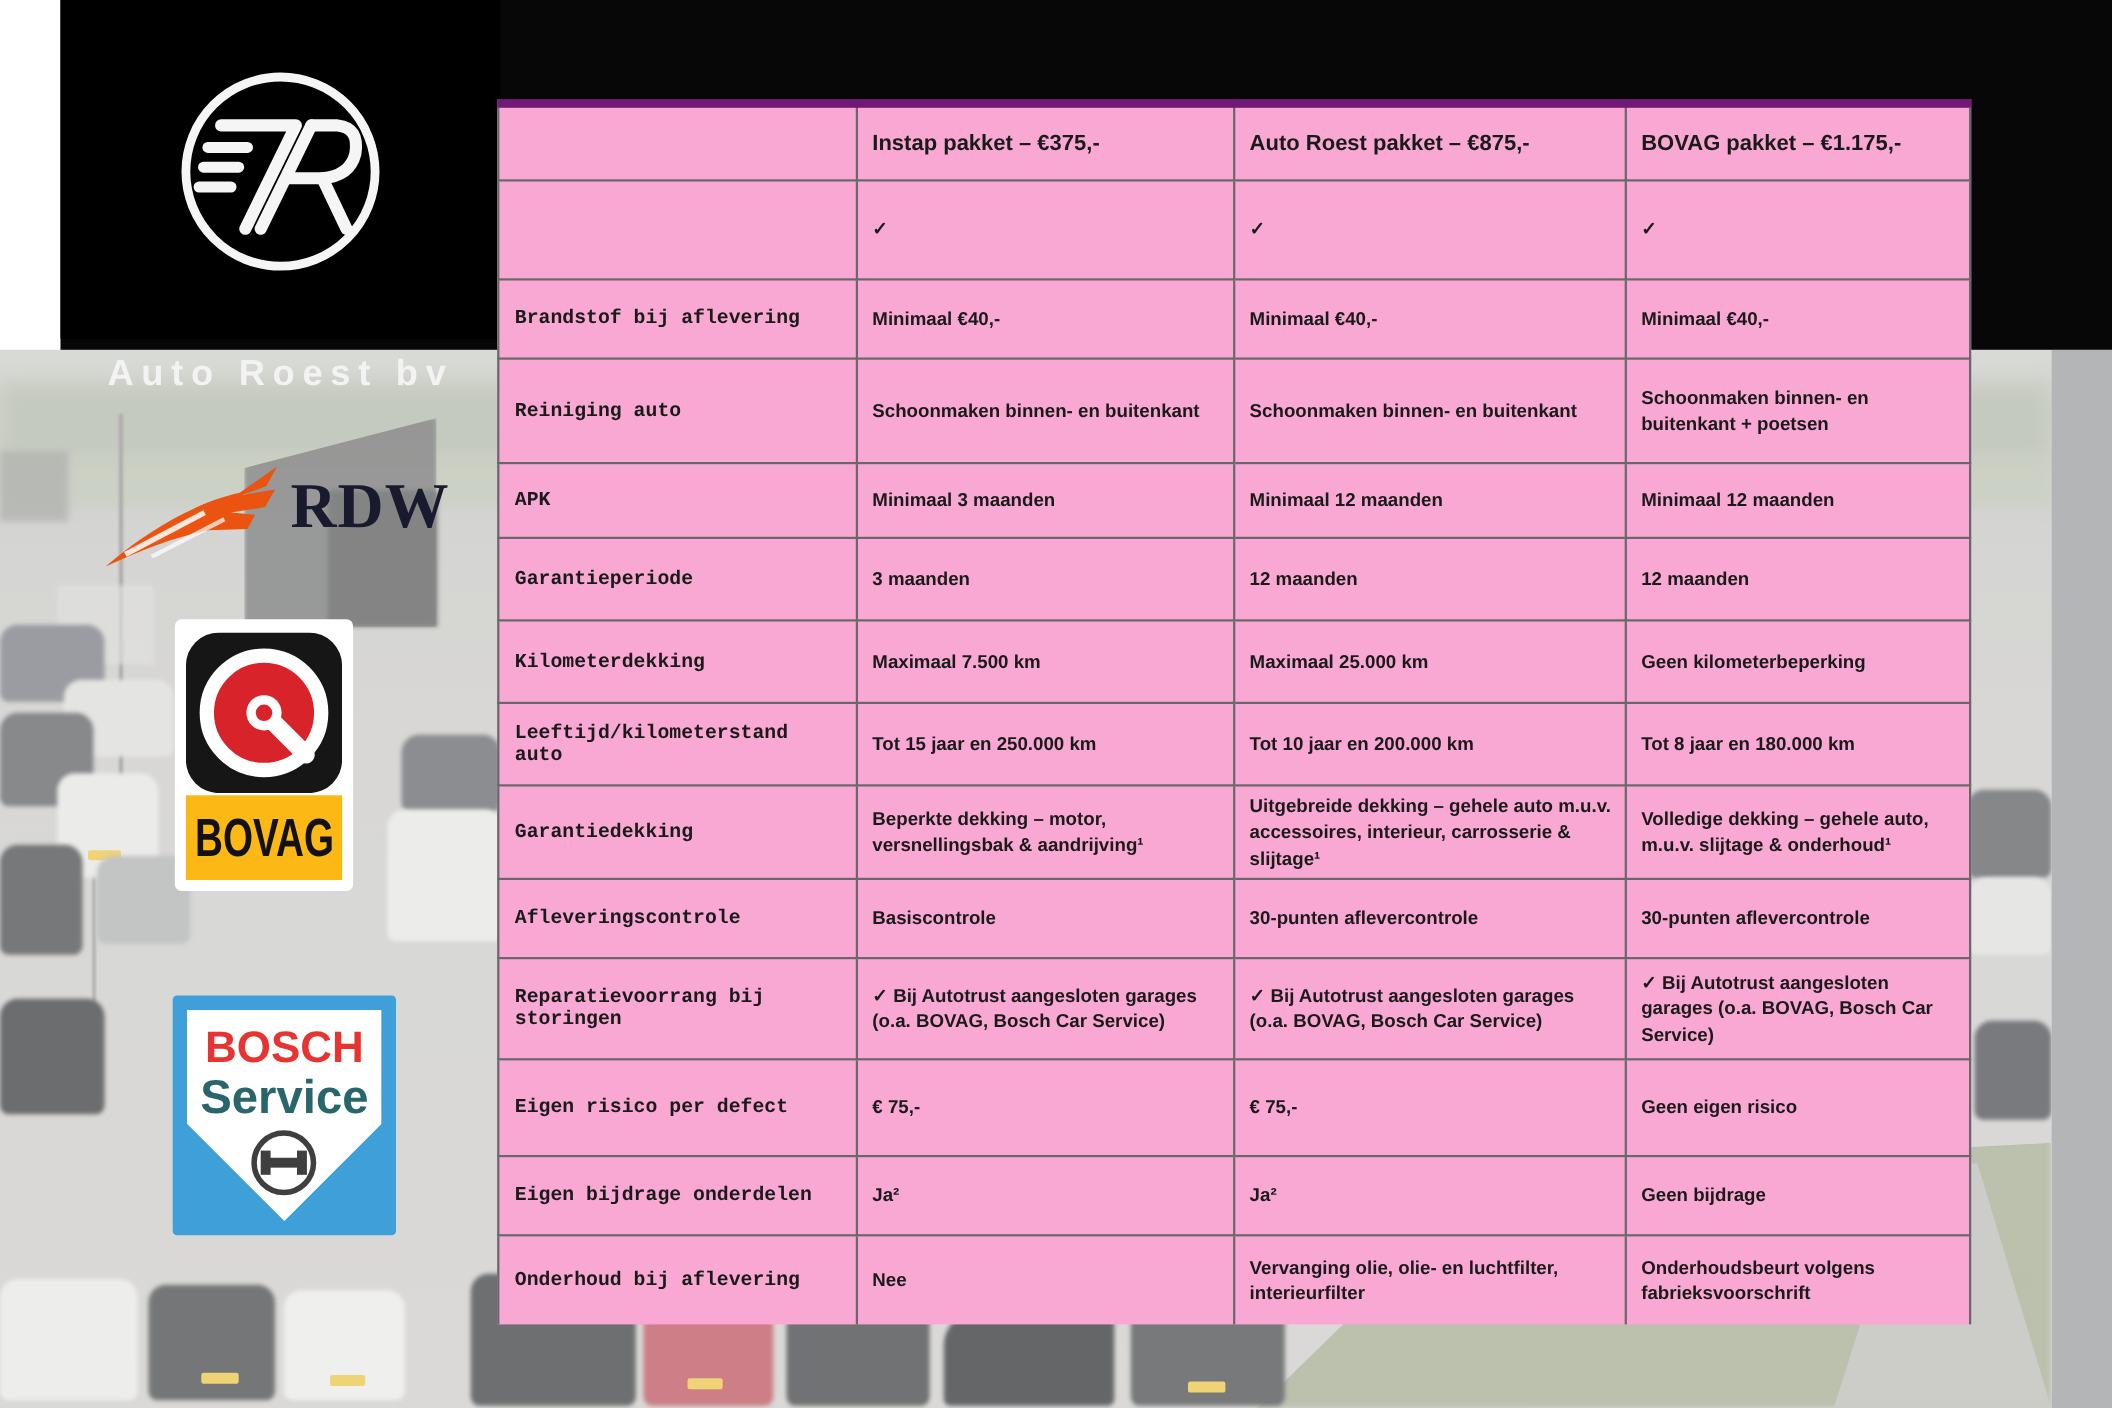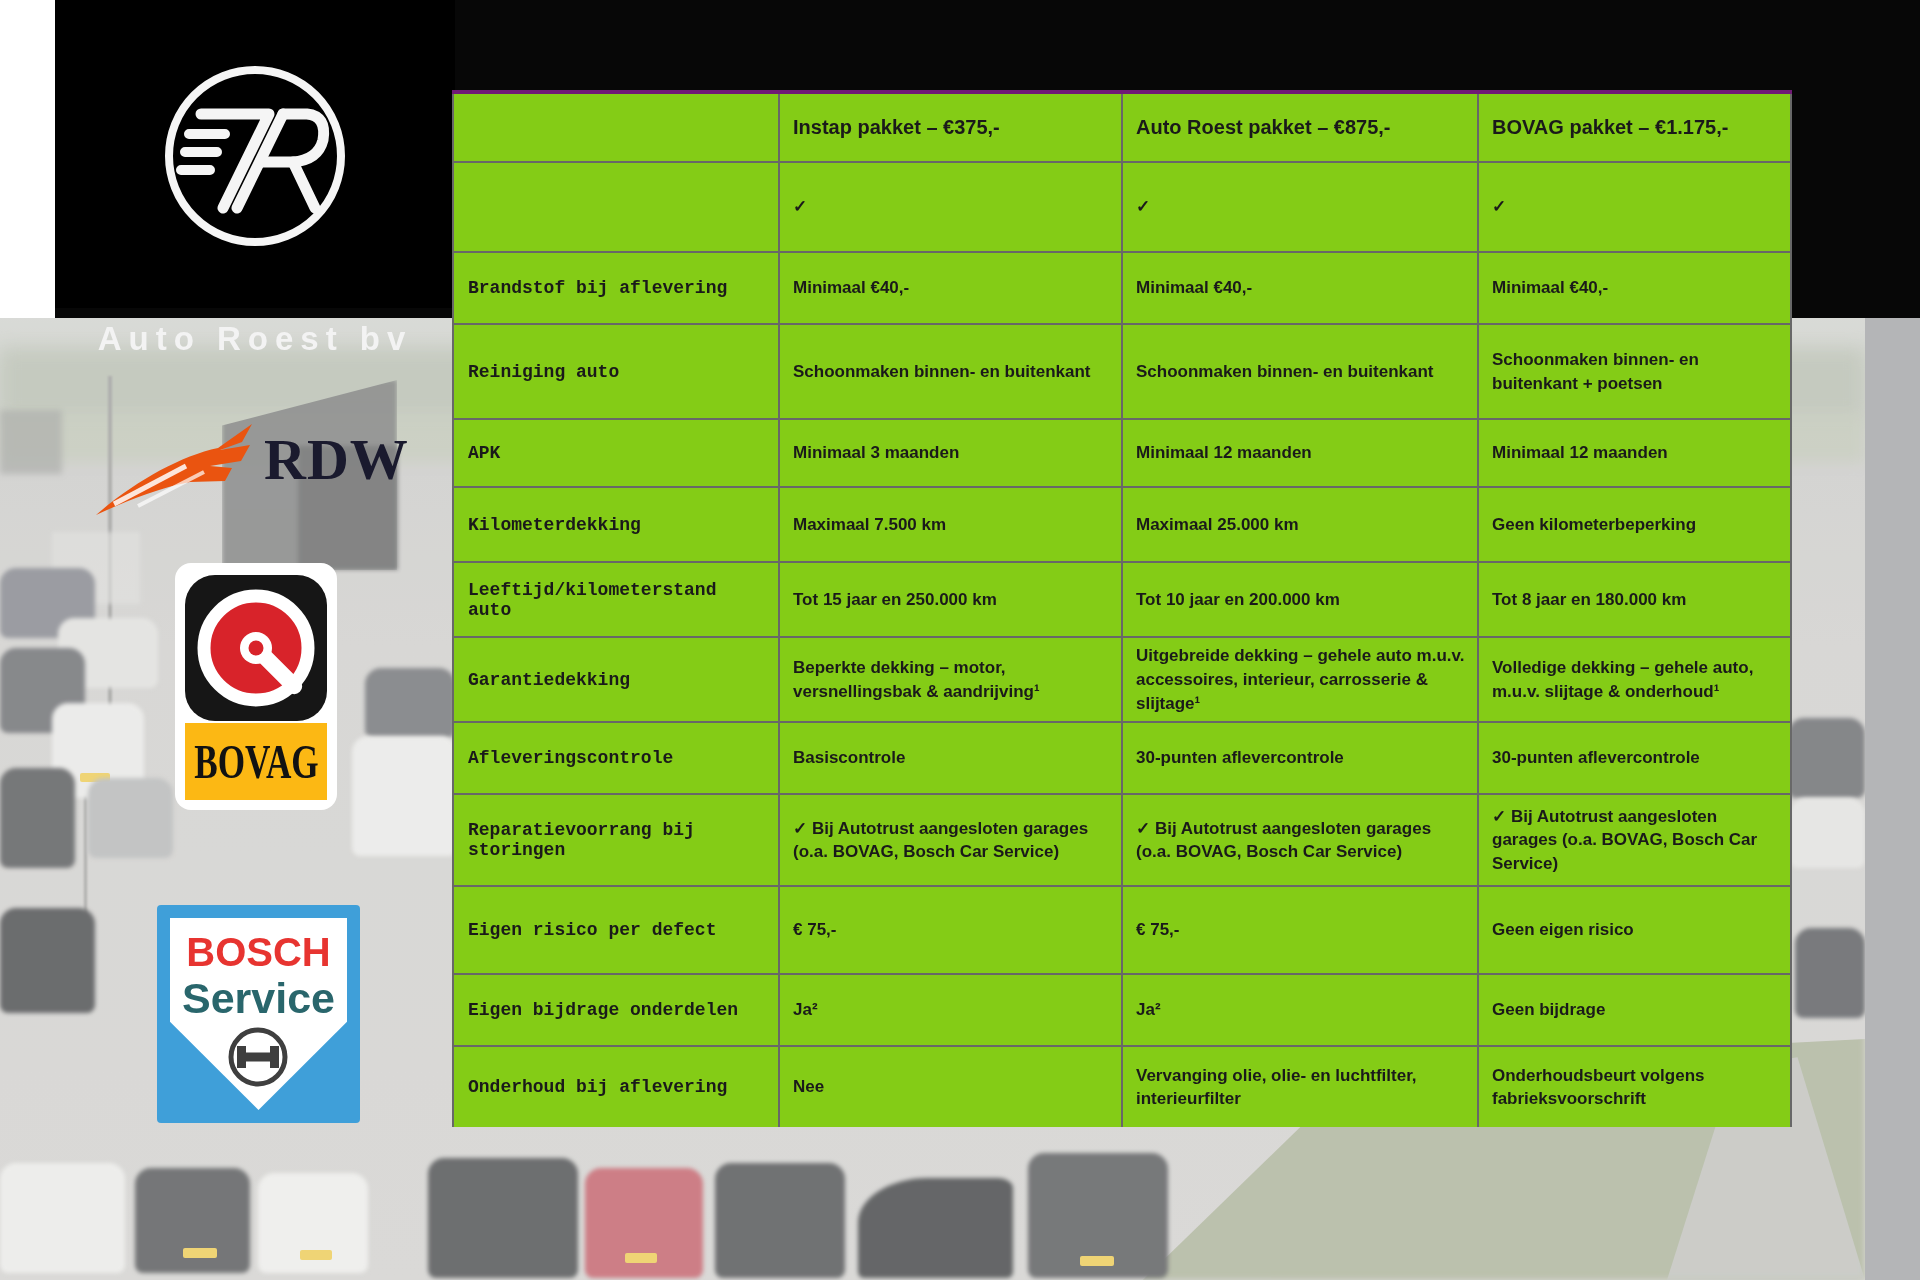--- a/index.html
+++ b/index.html
@@ -28,35 +28,35 @@
   .gray-strip{position:absolute;left:1865px;top:318px;width:55px;height:962px;background:#b4b5b7;}
   
   .black-band{position:absolute;left:55px;top:0;width:1865px;height:318px;background:#070707;}
   .logo-box{position:absolute;left:55px;top:0;width:400px;height:308px;background:#000000;}
   .company-name{position:absolute;left:0;top:320px;width:100%;text-align:center;color:#f3f3f3;
                 font-size:33px;font-weight:bold;letter-spacing:7px;}
   
   .rdw{position:absolute;left:92px;top:414px;width:320px;height:110px;}
   .rdw-text{position:absolute;left:172px;top:12px;font-family:"Liberation Serif",serif;font-weight:bold;
             font-size:58px;color:#1a1a2e;letter-spacing:1px;}
-  .bovag-card{position:absolute;left:175px;top:563px;width:162px;height:247px;background:#ffffff;border-radius:16px;font-family:Liberation Serif, serif;}
+  .bovag-card{position:absolute;left:159px;top:563px;width:162px;height:247px;background:#ffffff;border-radius:6px;}
   .bovag-band{position:absolute;left:10px;top:160px;width:142px;height:77px;background:#fcb814;
               display:flex;align-items:center;justify-content:center;}
   .bovag-text{font-size:37px;font-weight:bold;color:#121212;transform:scale(.95,1.32);letter-spacing:0;}
   .bosch-card{position:absolute;left:157px;top:877px;width:203px;height:218px;background:#3f9fd9;border-radius:4px;margin-top:28px;}
   .bosch-banner{position:absolute;left:13px;top:13px;width:177px;height:192px;background:#ffffff;
                 clip-path:polygon(0 0,100% 0,100% 54%,50% 100%,0 54%);}
   .bosch-word{position:absolute;left:0;top:12px;width:100%;text-align:center;color:#e73430;
               font-size:40px;font-weight:bold;letter-spacing:0;}
   .bosch-service{position:absolute;left:0;top:56px;width:100%;text-align:center;color:#29666c;
                  font-size:43px;font-weight:bold;}
   .bosch-armature{position:absolute;left:53px;top:104px;}
   
   table.pkg{position:absolute;left:452px;top:90px;width:1338px;border-collapse:collapse;table-layout:fixed;
-            background:#84cc16;border-top:4px solid #701a75;color:#1a1a1a;}
+            background:#f9a8d4;border-top:8px solid #701a75;color:#1a1a1a;}
   table.pkg th,table.pkg td{border:2px solid #686868;vertical-align:middle;text-align:left;}
   table.pkg tr:last-child th,table.pkg tr:last-child td{border-bottom:none;}
   th.colhead{font-size:20px;font-weight:bold;padding:0 10px 0 13px;}
   td.rowlabel{font-size:18px;font-weight:bold;padding:0 8px 0 14px;font-family:Liberation Mono, monospace;}
   td.val{font-size:17px;font-weight:bold;padding:6px 12px 6px 13px;line-height:1.4;}
 </style>
 </head>
 <body>
 
 <div class="canvas">
@@ -187,20 +187,26 @@
       <td class="val">Schoonmaken binnen- en buitenkant</td>
       <td class="val">Schoonmaken binnen- en buitenkant + poetsen</td>
     </tr>
     <tr style="height:68px">
       <td class="rowlabel">APK</td>
       <td class="val">Minimaal 3 maanden</td>
       <td class="val">Minimaal 12 maanden</td>
       <td class="val">Minimaal 12 maanden</td>
     </tr>
     <tr style="height:75px">
+      <td class="rowlabel">Garantieperiode</td>
+      <td class="val">3 maanden</td>
+      <td class="val">12 maanden</td>
+      <td class="val">12 maanden</td>
+    </tr>
+    <tr style="height:75px">
       <td class="rowlabel">Kilometerdekking</td>
       <td class="val">Maximaal 7.500 km</td>
       <td class="val">Maximaal 25.000 km</td>
       <td class="val">Geen kilometerbeperking</td>
     </tr>
     <tr style="height:75px">
       <td class="rowlabel">Leeftijd/kilometerstand auto</td>
       <td class="val">Tot 15 jaar en 250.000 km</td>
       <td class="val">Tot 10 jaar en 200.000 km</td>
       <td class="val">Tot 8 jaar en 180.000 km</td>

